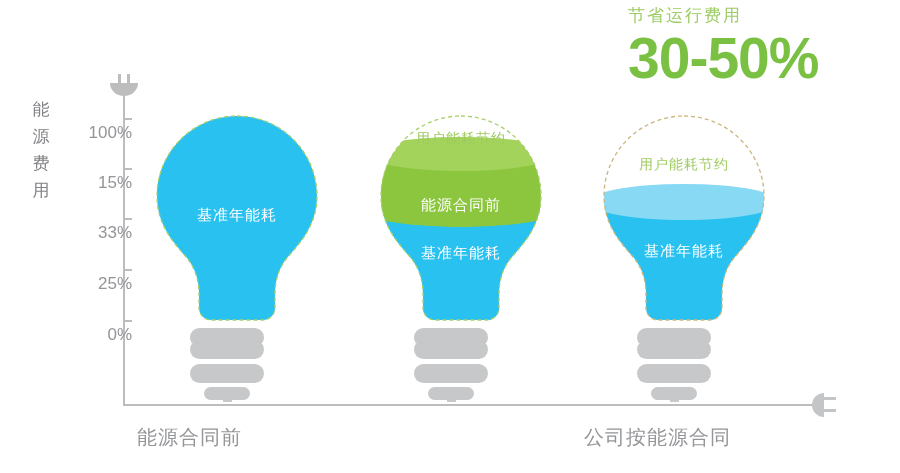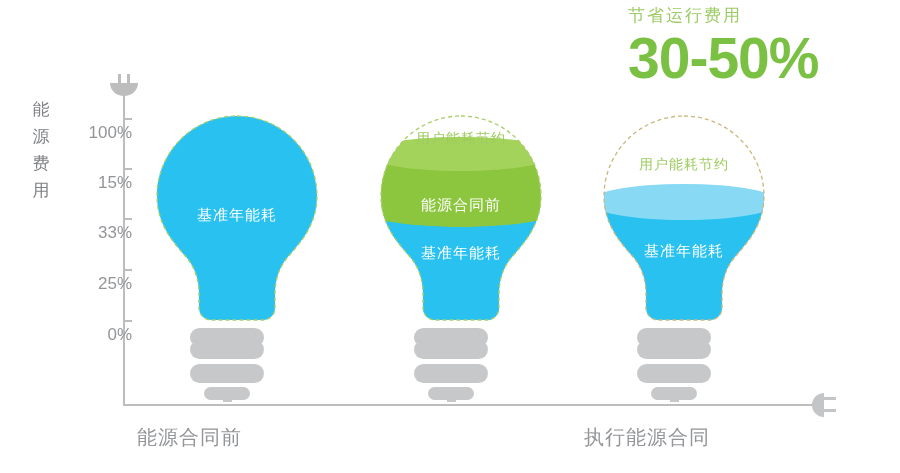--- a/index.html
+++ b/index.html
@@ -255,15 +255,15 @@
         <rect x="43" y="24" width="74" height="19" rx="9.5" fill="#c7c8ca"></rect>
         <rect x="57" y="47" width="46" height="13" rx="6.5" fill="#c7c8ca"></rect>
         <rect x="76" y="58" width="9" height="10" fill="#c7c8ca"></rect>
       </svg>
     </div>
     <div class="save-label" style="top:46px">用户能耗节约</div>
     <div class="bulb-label" style="top:132px">基准年能耗</div>
   </div>
 
   <div class="xcat" style="left:137px">能源合同前</div>
-  <div class="xcat" style="left:584px">执行能源合同</div>
+  <div class="xcat" style="left:584px">公司按能源合同</div>
 
 </div>
 
 </body></html>

